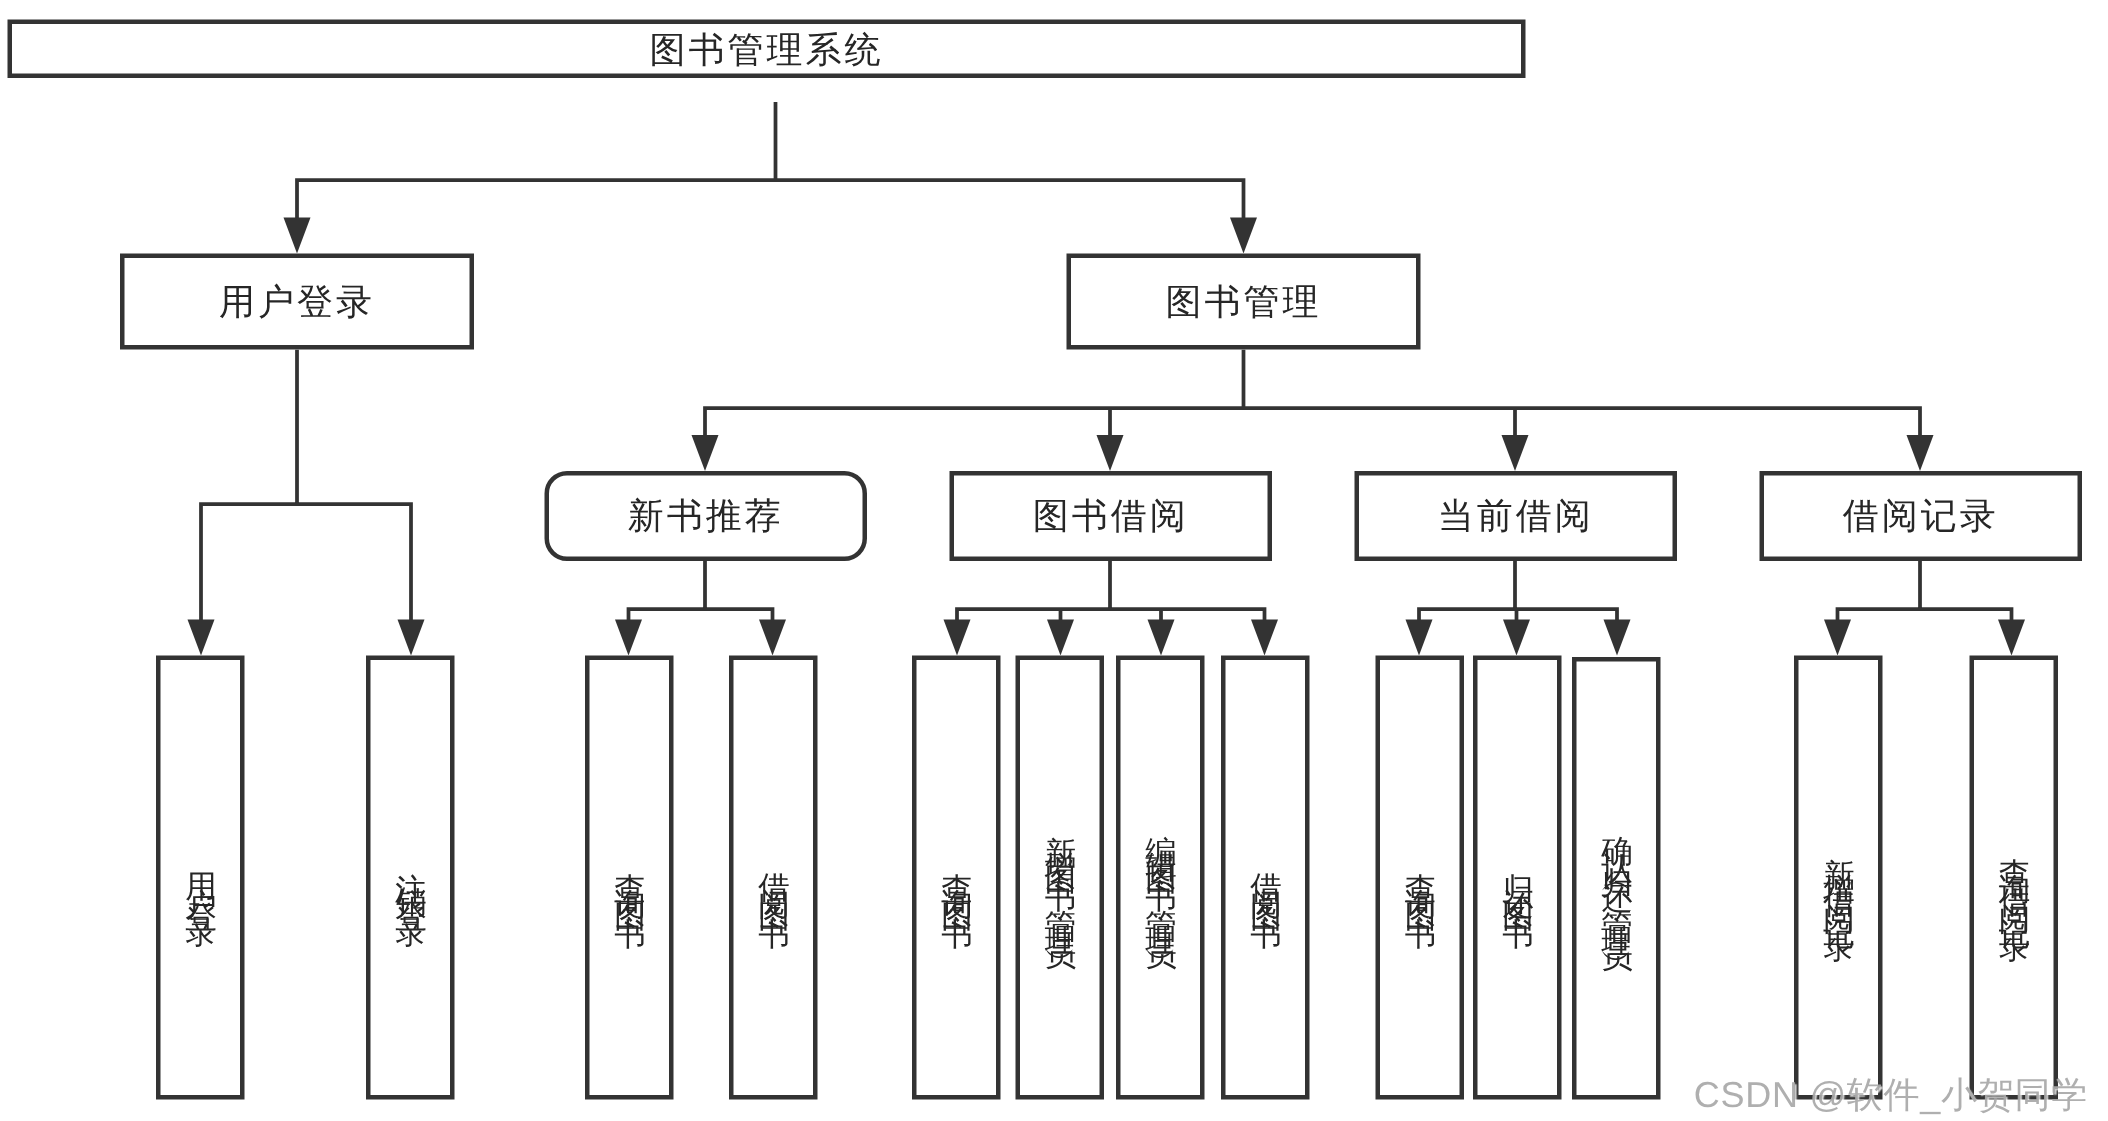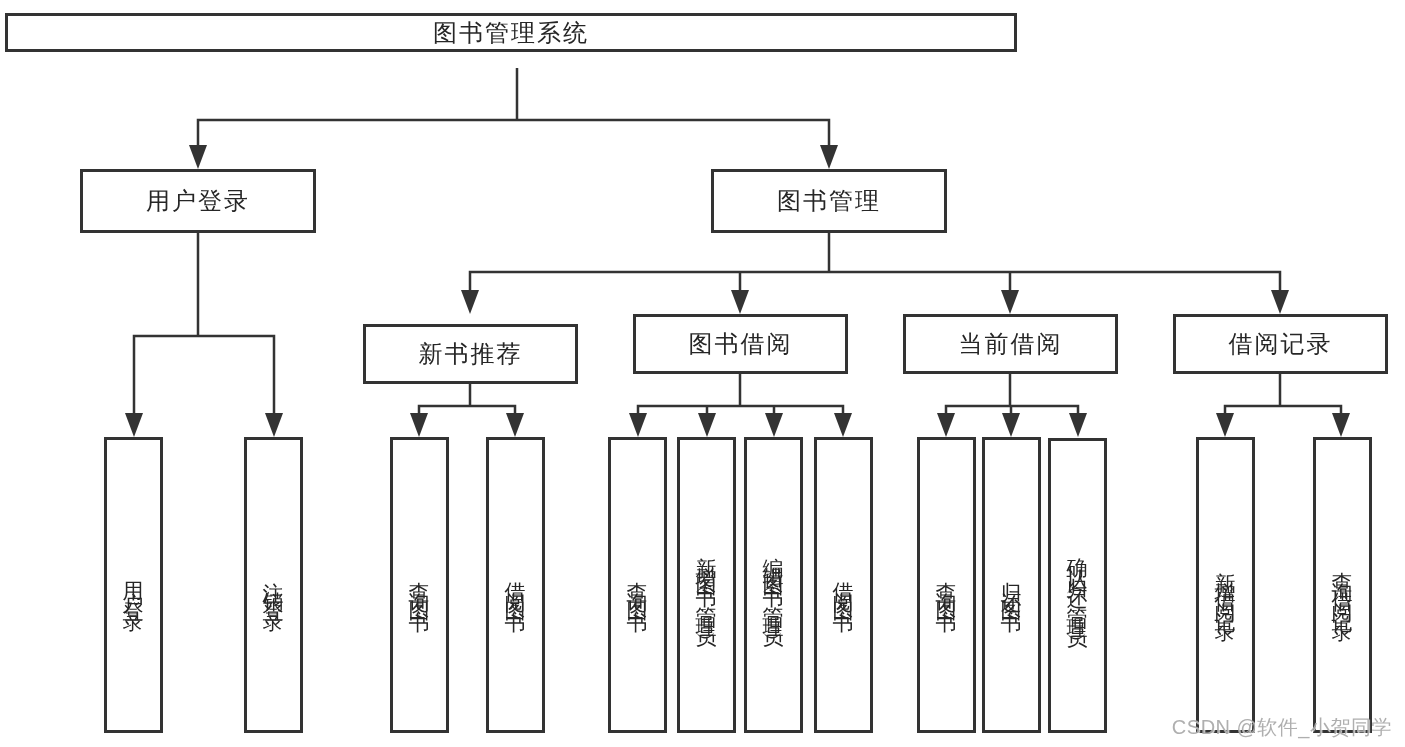--- a/index.html
+++ b/index.html
@@ -38,21 +38,21 @@
     font-size: 21px;
     letter-spacing: 10px;
     line-height: 1;
     color: #262626;
   }
   .watermark {
     position: absolute;
     right: 13px;
     top: 714px;
     z-index: 2;
-    font-size: 20px;
+    font-size: 24px;
     letter-spacing: 0.5px;
     color: rgba(168,168,168,0.92);
     text-shadow: 1px 1px 1px rgba(255,255,255,0.85);
     white-space: nowrap;
   }
 </style>
 </head>
 <body>
 
 <div class="canvas">
@@ -88,21 +88,21 @@
       <path d="M1216 413 L1234 413 L1225 437 Z"></path>
       <path d="M1332 413 L1350 413 L1341 437 Z"></path>
     </g>
   </svg>
 
   <div class="node hlabel" style="left:5px; top:13px; width:1012px; height:39px;">图书管理系统</div>
 
   <div class="node hlabel" style="left:80px; top:169px; width:236px; height:64px;">用户登录</div>
   <div class="node hlabel" style="left:711px; top:169px; width:236px; height:64px;text-align:center;">图书管理</div>
 
-  <div class="node hlabel" style="left:363px; top:324px; width:215px; height:60px;">新书推荐</div>
+  <div class="node hlabel" style="left:363px; top:314px; width:215px; height:60px;border-radius:15px;">新书推荐</div>
   <div class="node hlabel" style="left:903px; top:314px; width:215px; height:60px;">当前借阅</div>
   <div class="node hlabel" style="left:633px; top:314px; width:215px; height:60px;">图书借阅</div>
   <div class="node hlabel" style="left:1173px; top:314px; width:215px; height:60px;font-family:Liberation Mono, monospace;">借阅记录</div>
 
   <div class="node leaf" style="left:104px; top:437px; width:59px; height:296px;">
     <span class="vtext">用户登录</span>
   </div>
   <div class="node leaf" style="left:244px; top:437px; width:59px; height:296px;">
     <span class="vtext">注销登录</span>
   </div>

